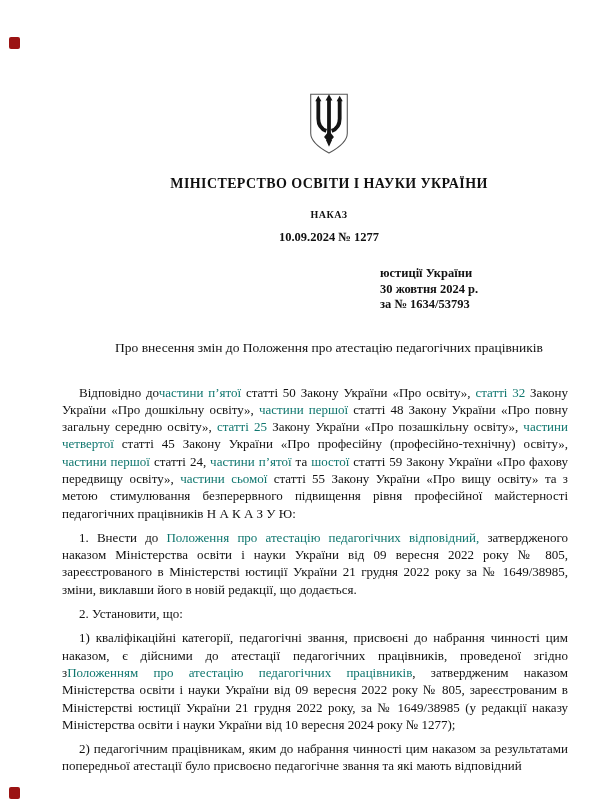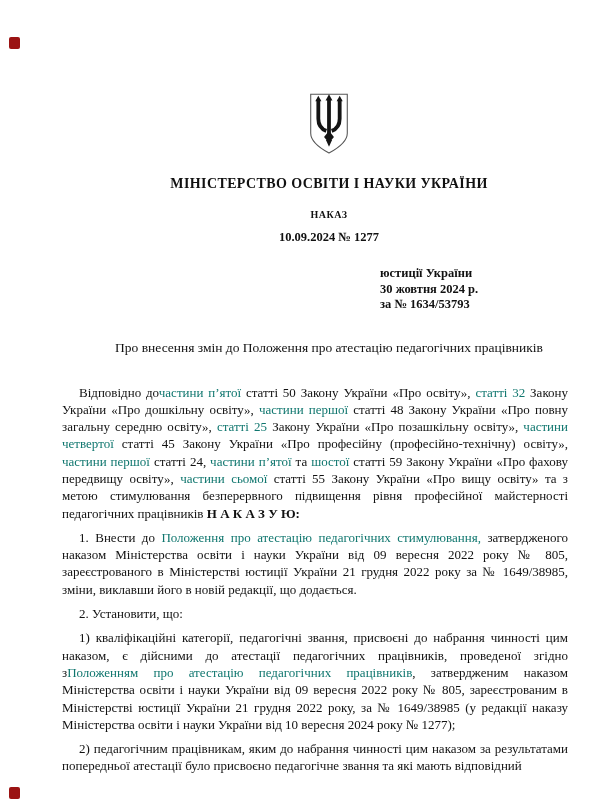--- a/index.html
+++ b/index.html
@@ -20,21 +20,21 @@
   .ministry{margin-top:16px;font-weight:bold;font-size:14px;letter-spacing:0.4px;white-space:nowrap;}
   .doc-type{margin-top:17px;font-weight:bold;font-size:10px;letter-spacing:0.5px;}
   .doc-num{margin-top:10px;font-weight:bold;font-size:12.5px;}
   .registration{margin-top:21px;margin-left:380px;font-weight:bold;font-size:12.5px;line-height:15.5px;text-align:left;}
   .doc-title{margin-top:26px;font-weight:normal;font-size:13.5px;line-height:17px;}
   .doc-title .inner{display:inline-block;max-width:450px;}
   .body-text{margin-top:28px;margin-left:62px;width:506px;font-size:13px;line-height:17.3px;text-align:justify;}
   .body-text p{margin:0;text-indent:17px;}
   .body-text p + p{margin-top:7px;}
   .link{color:#0f766e;cursor:pointer;}
-  .bold{font-weight:bold;margin-top:22px;}
+  .bold{font-weight:normal;margin-top:22px;}
 </style>
 </head>
 <body>
 
 <div class="sheet">
 
   <div class="marker top"></div>
   <div class="marker bottom"></div>
 
   <div class="center-zone">
@@ -66,19 +66,19 @@
     <div>30 жовтня 2024 р.</div>
     <div>за № 1634/53793</div>
   </div>
 
   <div class="center-zone doc-title">
     <span class="inner">Про внесення змін до Положення про атестацію педагогічних працівників</span>
   </div>
 
   <div class="body-text">
       <p><span>Відповідно до</span><span class="link">частини п’ятої</span><span> статті 50 Закону України «Про освіту», </span><span class="link">статті 32</span><span> Закону України «Про дошкільну освіту», </span><span class="link">частини першої</span><span> статті 48 Закону України «Про повну загальну середню освіту», </span><span class="link">статті 25</span><span> Закону України «Про позашкільну освіту», </span><span class="link">частини четвертої</span><span> статті 45 Закону України «Про професійну (професійно-технічну) освіту», </span><span class="link">частини першої</span><span> статті 24, </span><span class="link">частини п’ятої</span><span> та </span><span class="link">шостої</span><span> статті 59 Закону України «Про фахову передвищу освіту», </span><span class="link">частини сьомої</span><span> статті 55 Закону України «Про вищу освіту» та з метою стимулювання безперервного підвищення рівня професійної майстерності педагогічних працівників </span><span class="bold">Н А К А З У Ю:</span></p>
-      <p><span>1. Внести до </span><span class="link">Положення про атестацію педагогічних стимулювання,</span><span> затвердженого наказом Міністерства освіти і науки України від 09 вересня 2022 року № 805, зареєстрованого в Міністерстві юстиції України 21 грудня 2022 року за № 1649/38985, зміни, виклавши його в новій редакції, що додається.</span></p>
+      <p><span>1. Внести до </span><span class="link">Положення про атестацію педагогічних відповідний,</span><span> затвердженого наказом Міністерства освіти і науки України від 09 вересня 2022 року № 805, зареєстрованого в Міністерстві юстиції України 21 грудня 2022 року за № 1649/38985, зміни, виклавши його в новій редакції, що додається.</span></p>
       <p><span>2. Установити, що:</span></p>
       <p><span>1) кваліфікаційні категорії, педагогічні звання, присвоєні до набрання чинності цим наказом, є дійсними до атестації педагогічних працівників, проведеної згідно з</span><span class="link">Положенням про атестацію педагогічних працівників</span><span>, затвердженим наказом Міністерства освіти і науки України від 09 вересня 2022 року № 805, зареєстрованим в Міністерстві юстиції України 21 грудня 2022 року, за № 1649/38985 (у редакції наказу Міністерства освіти і науки України від 10 вересня 2024 року № 1277);</span></p>
       <p><span>2) педагогічним працівникам, яким до набрання чинності цим наказом за результатами попередньої атестації було присвоєно педагогічне звання та які мають відповідний</span></p>
     </div>
 
 </div>
 
 </body></html>

